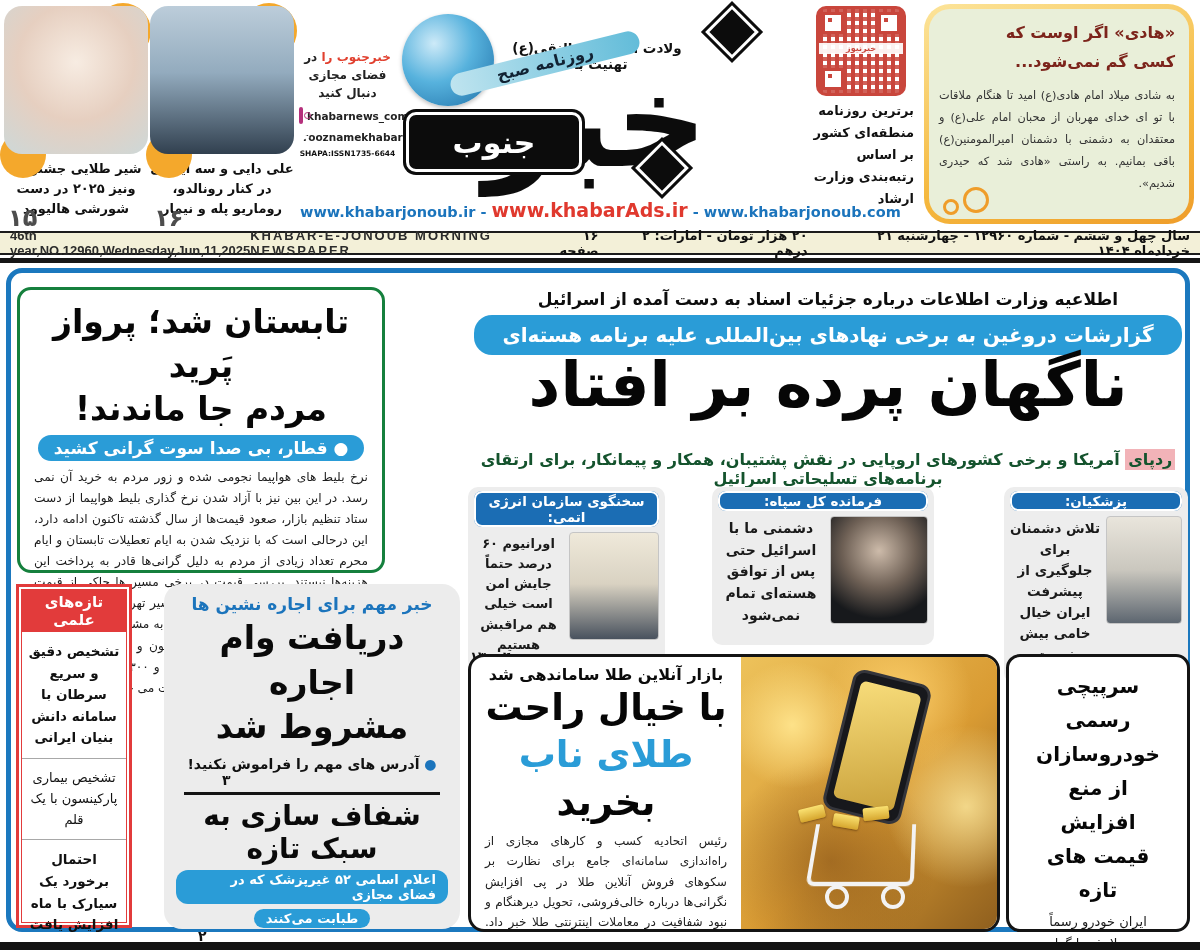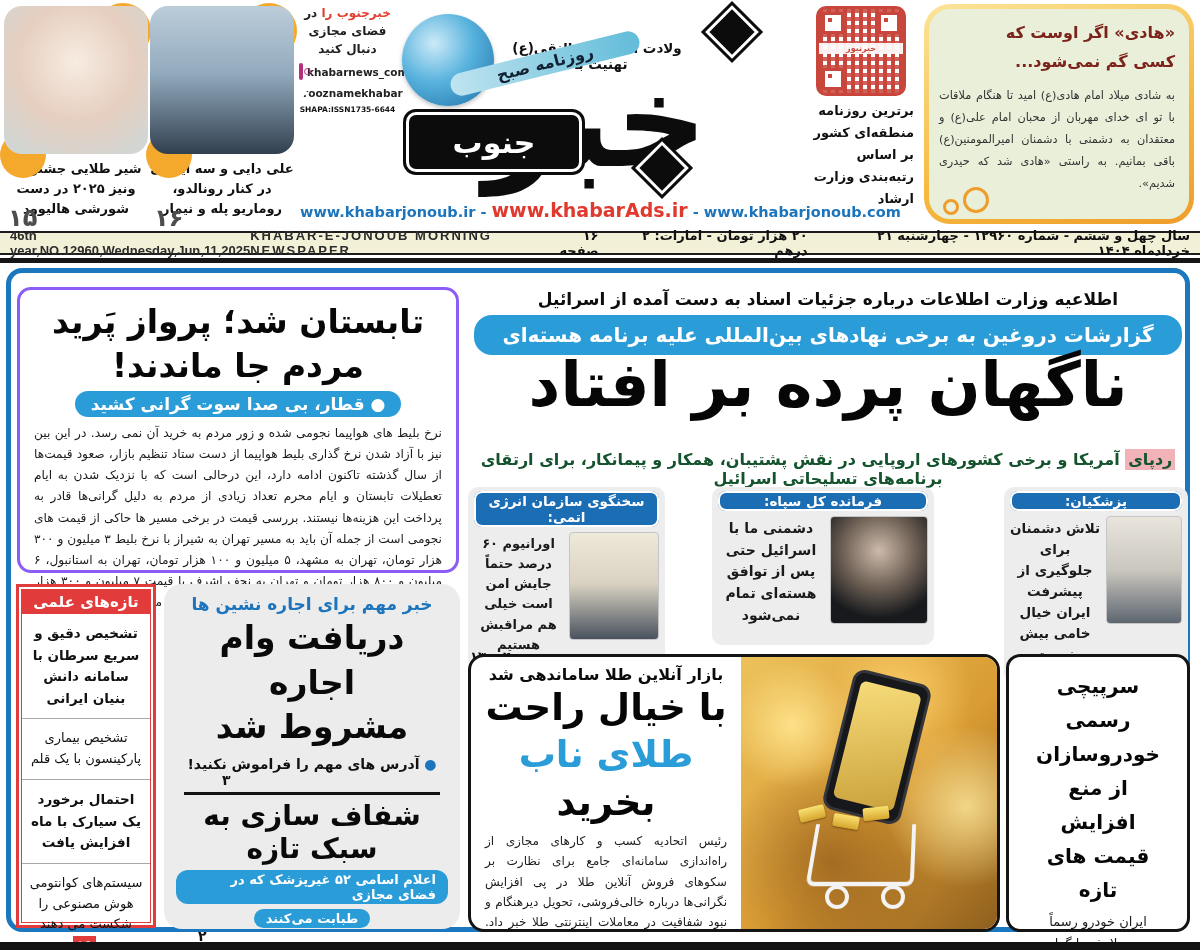--- a/index.html
+++ b/index.html
@@ -14,21 +14,21 @@
 romantic  border-radius:50%;background:#f4a82c;z-index:0;}
   .story::before{content:"";position:absolute;top:-3px;right:-3px;width:56px;height:56px;border-radius:50%;background:#f4a82c;z-index:0;}
   .story::after{content:"";position:absolute;top:126px;left:-4px;width:46px;height:46px;border-radius:50%;background:#f4a82c;z-index:0;}
   .ph-woman{background:radial-gradient(circle at 50% 38%,#f7ece2 0%,#e6cfc0 50%,#cdd8d8 100%);}
   .ph-daei{background:linear-gradient(180deg,#bccdda 0%,#93abbe 45%,#31404f 100%);}
   .story-cap{margin-top:5px;font-size:13px;font-weight:bold;text-align:center;line-height:1.55;color:#111;}
   .story-page{position:absolute;left:4px;bottom:-4px;font-size:24px;font-weight:bold;color:#4d4d4d;}
 
   
   .social{left:299px;top:4px;width:97px;text-align:center;}
-  .social-follow{font-size:12px;font-weight:bold;color:#222;line-height:1.5;}
+  .social-follow{font-size:12px;font-weight:bold;color:#222;line-height:1.5;margin-top:44px;}
   .red{color:#e1402f;}
   .handle-row{display:flex;align-items:center;justify-content:flex-start;gap:4px;margin-top:5px;direction:ltr;}
   .handle{font-size:10.5px;font-weight:bold;color:#222;}
   .ig-icon{display:inline-block;width:13px;height:13px;border:2px solid #b5307c;border-radius:4px;position:relative;}
   .ig-icon span{position:absolute;left:3px;top:3px;width:5px;height:5px;border:1.5px solid #b5307c;border-radius:50%;}
   .tg-icon{display:inline-block;width:15px;height:15px;background:#2ca5dd;border-radius:50%;position:relative;}
   .tg-icon span{position:absolute;left:4px;top:4.5px;width:0;height:0;border-top:3px solid transparent;border-bottom:3px solid transparent;border-left:7px solid #fff;}
   .shapa{font-size:7.5px;font-weight:bold;color:#111;margin-top:5px;direction:ltr;}
 
   
@@ -87,21 +87,21 @@
   
   .lead-kicker{left:470px;top:289px;width:716px;text-align:center;font-size:17px;font-weight:bold;color:#0d0d0d;}
   .lead-pill-wrap{left:470px;top:315px;width:716px;text-align:center;}
   .pill{display:inline-block;background:#2a9cd7;color:#fff;font-weight:bold;border-radius:18px;}
   .lead-pill{font-size:20px;padding:8px 28px;}
   .lead-headline{left:470px;top:348px;width:716px;text-align:center;font-size:62px;font-weight:900;color:#060606;letter-spacing:-1px;}
   .lead-sub{left:470px;top:450px;width:716px;text-align:center;font-size:16px;font-weight:bold;color:#14532d;}
   .hl{background:#f2b3b8;padding:1px 3px;}
 
   
-  .summer{left:17px;top:287px;width:442px;height:286px;border:3px solid #8b5cf6;border-radius:14px;
+  .summer{left:17px;top:287px;width:368px;height:286px;border:3px solid #15803d;border-radius:14px;
           box-sizing:border-box;padding:10px 14px 6px;background:#fff;}
   .summer-h{font-size:33px;font-weight:900;text-align:center;line-height:1.32;color:#070707;}
   .summer-pill{font-size:17px;padding:3px 16px;border-radius:14px;}
   .center{text-align:center;}
   .summer-body{margin-top:6px;font-size:12.2px;line-height:1.73;text-align:justify;color:#1c1c1c;}
   .page-num{font-size:14px;font-weight:bold;color:#111;}
   .pn-left{text-align:left;padding-left:26px;}
 
   
   .quote{position:absolute;top:487px;background:#ededed;border-radius:10px;box-sizing:border-box;padding:5px 6px;}
@@ -109,21 +109,21 @@
           font-weight:bold;text-align:center;padding:2px 6px;box-shadow:0 0 0 2px #fff inset;}
   .q-body{display:flex;gap:6px;align-items:flex-start;}
   .q-photo{width:74px;height:106px;border-radius:4px;border:1px solid #c5c5c5;flex:none;}
   .ph-pez{background:linear-gradient(180deg,#e9e5dc 0%,#cac7be 50%,#5d6670 100%);}
   .ph-sep{background:radial-gradient(circle at 50% 32%,#cdbbaa 0%,#6e6055 42%,#17191c 78%);}
   .ph-spk{background:linear-gradient(180deg,#efe9da 0%,#d9d2c2 48%,#49525e 100%);}
   .q-text{flex:1;font-size:14px;font-weight:bold;line-height:1.55;text-align:center;color:#1a1a1a;padding-top:2px;}
   .q-pages{left:470px;top:649px;font-size:13px;font-weight:bold;color:#111;}
 
   
-  .sci{left:16px;top:584px;width:140px;height:344px;border:3px solid #e23b3b;box-sizing:border-box;padding:2px;background:#fff;}
+  .sci{left:16px;top:584px;width:116px;height:344px;border:3px solid #e23b3b;box-sizing:border-box;padding:2px;background:#fff;}
   .sci-in{border:1px solid #e23b3b;height:100%;box-sizing:border-box;display:flex;flex-direction:column;}
   .sci-title{background:#e23b3b;color:#fff;font-size:15px;font-weight:bold;text-align:center;padding:3px 2px;}
   .sci-item{font-size:13px;text-align:center;line-height:1.6;padding:9px 5px;color:#111;border-bottom:1px solid #a8a8a8;}
   .sci-item.last{border-bottom:none;}
   .sci-bold{font-weight:bold;font-size:13.5px;}
   .sci-badge{display:inline-block;background:#e23b3b;color:#fff;font-size:12px;font-weight:bold;padding:0 4px;margin-right:3px;}
 
   
   .rent{left:164px;top:584px;width:296px;height:345px;background:#ececec;border-radius:18px;
         box-sizing:border-box;padding:10px 12px 6px;}

